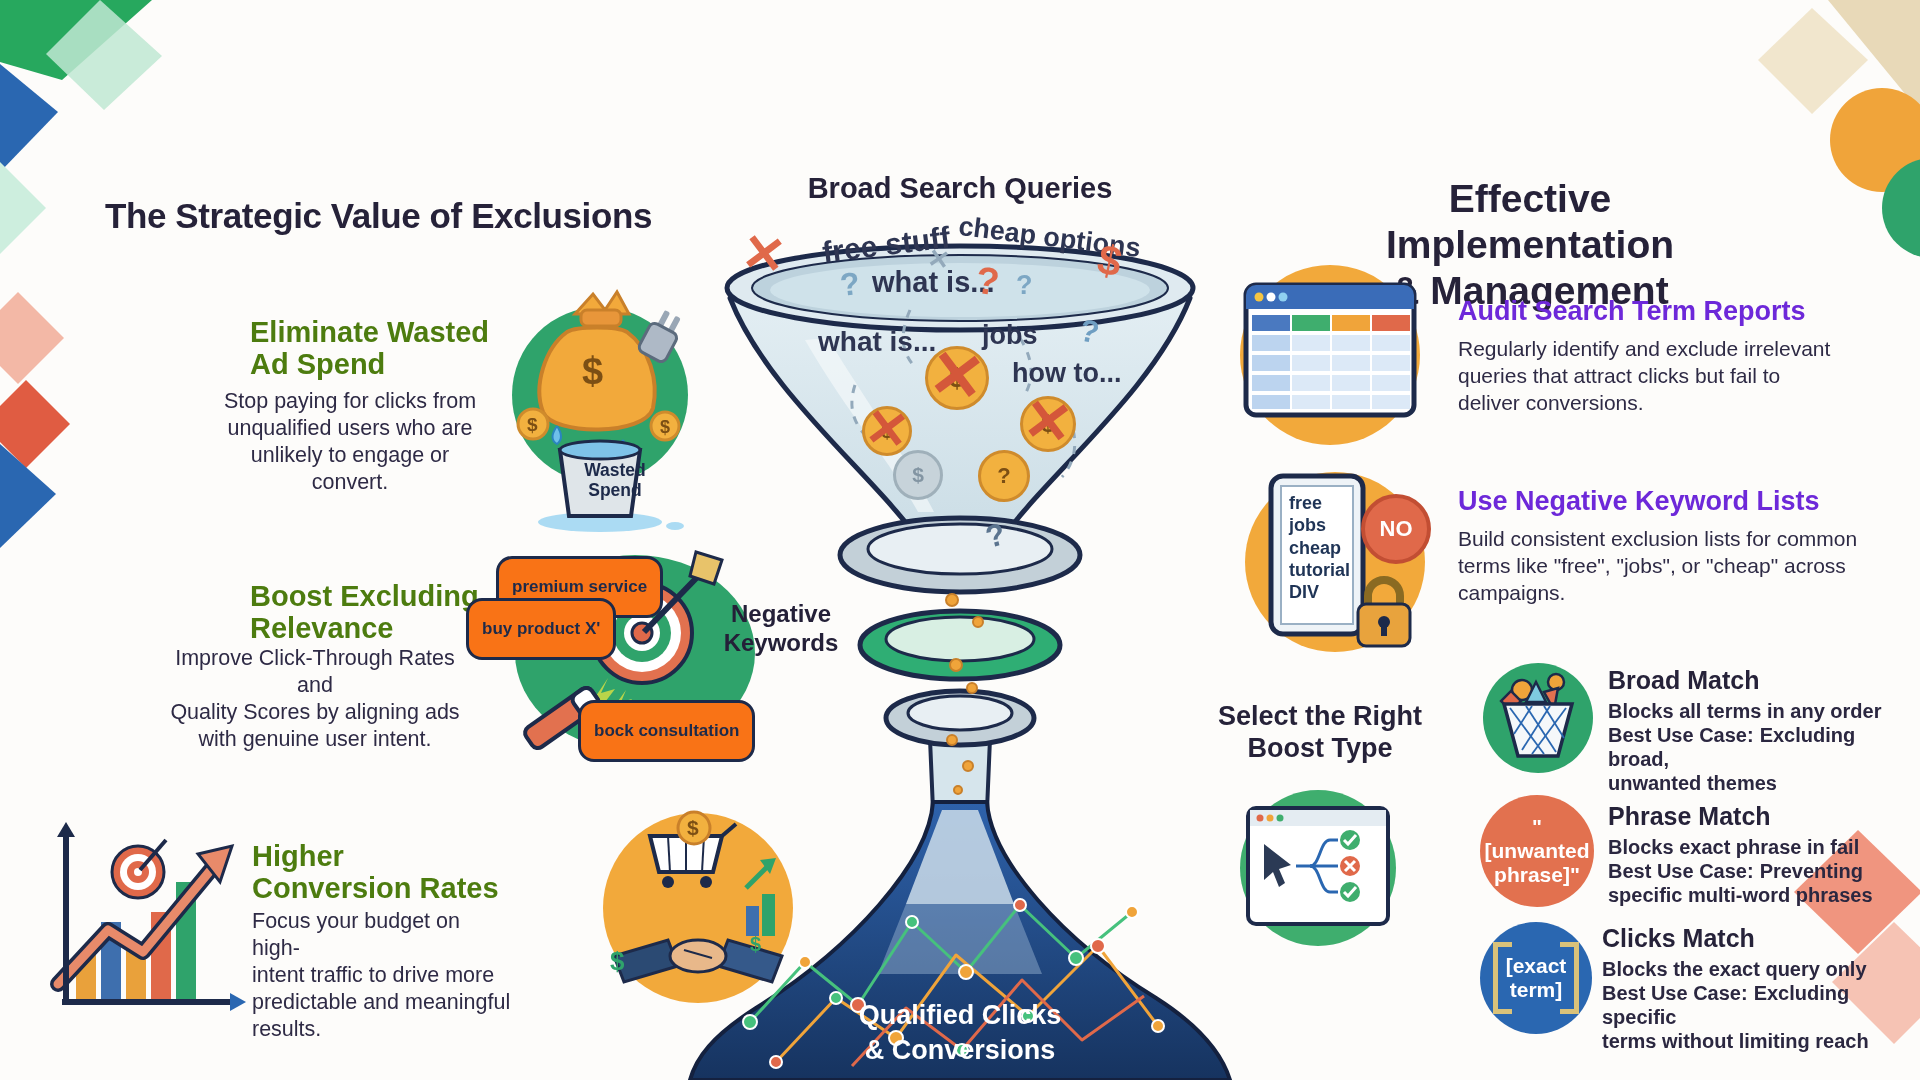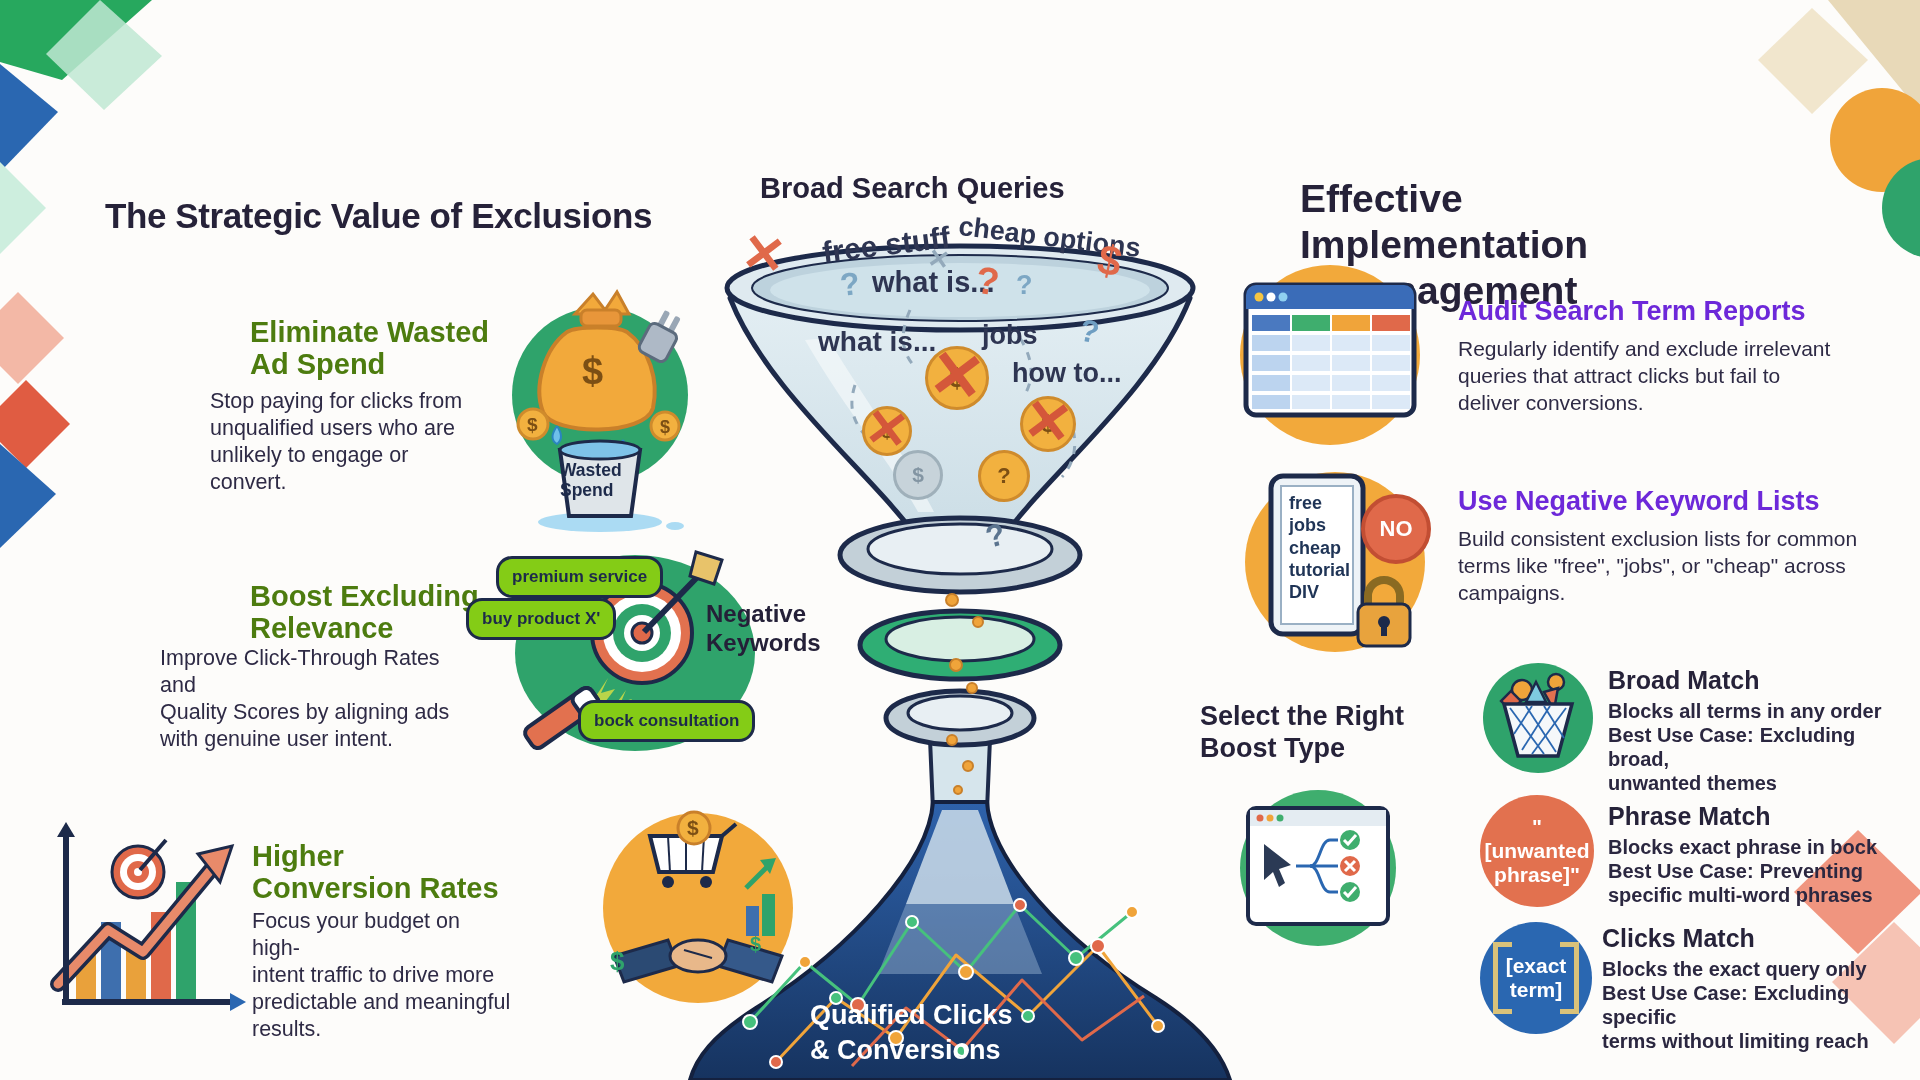--- a/index.html
+++ b/index.html
@@ -1,32 +1,32 @@
 <!DOCTYPE html>
 <html><head>
 <meta charset="utf-8">
 <style>
   html,body{margin:0;padding:0}
   body{width:1920px;height:1080px;position:relative;overflow:hidden;
        background:#fdfcfa;font-family:"Liberation Sans",sans-serif;color:#262239}
   .abs{position:absolute}
   .pre{white-space:pre-line}
-  .c{text-align:left}
+  .c{text-align:center}
   .h1{font-size:35px;font-weight:800;color:#262239;letter-spacing:-.4px}
   .h2{font-size:29px;font-weight:800;color:#4d7c0f;line-height:1.12}
   .body{font-size:21.5px;font-weight:500;color:#2e2a45;line-height:1.26}
   .rh{font-size:27px;font-weight:800;color:#6d28d9}
   .rbody{font-size:21px;font-weight:500;color:#2e2a45;line-height:1.28}
   .mname{font-size:25px;font-weight:800;color:#262239}
   .mline{font-size:20px;font-weight:600;color:#2b2740;line-height:1.2}
   .b{font-weight:800;margin-right:6px}
   .tok{position:absolute;font-weight:600;color:#2e3552;line-height:1;z-index:5}
   .sym{position:absolute;font-weight:700;line-height:1;z-index:5}
-  .bubble{position:absolute;background:#84cc16;border:3px solid #1d2a4a;border-radius:16px;
-          padding:8px 13px;font-size:17px;font-weight:700;color:#1d2a4a;white-space:nowrap;z-index:6}
+  .bubble{position:absolute;background:#f97316;border:3px solid #1d2a4a;border-radius:16px;
+          padding:18px 13px;font-size:17px;font-weight:700;color:#1d2a4a;white-space:nowrap;z-index:6}
   .coin{position:absolute;border-radius:50%;background:#f2b13f;border:3px solid #cf8b2c;
         display:flex;align-items:center;justify-content:center;color:#7c4f14;font-weight:800;z-index:5}
   .coin .cx{position:absolute;left:50%;top:50%;transform:translate(-50%,-54%) rotate(8deg);
             color:#d4573a;font-weight:700;line-height:1}
   .mcircle{position:absolute;border-radius:50%;display:flex;align-items:center;justify-content:center;
            text-align:center;color:#fff;font-weight:800;line-height:1.15}
   .bkt{position:absolute;width:14px;height:62px;border:5px solid #d9c27a;top:50%;transform:translateY(-50%)}
   .bkt.l{left:13px;border-right:none}
   .bkt.r{right:13px;border-left:none}
   svg{position:absolute;overflow:visible}
@@ -401,21 +401,21 @@
 <div class="abs mname" style="left:1608px;top:666px">Broad Match</div>
 <div class="abs mline" style="left:1608px;top:699px;width:300px">Blocks all terms in any order</div>
 <div class="abs mline" style="left:1608px;top:723px;width:300px">
   <span class="b">Best Use Case:</span><span class="pre">Excluding broad,
 unwanted themes</span>
 </div>
 
 <div class="mcircle pre" style="left:1480px;top:795px;width:114px;height:112px;background:#e2714f;font-size:21px">"[unwanted
 phrase]"</div>
 <div class="abs mname" style="left:1608px;top:802px">Phrase Match</div>
-<div class="abs mline" style="left:1608px;top:835px;width:300px">Blocks exact phrase in bock</div>
+<div class="abs mline" style="left:1608px;top:835px;width:300px">Blocks exact phrase in fail</div>
 <div class="abs mline" style="left:1608px;top:859px;width:300px">
   <span class="b">Best Use Case:</span><span class="pre">Preventing
 specific multi-word phrases</span>
 </div>
 
 <div class="mcircle pre" style="left:1480px;top:922px;width:112px;height:112px;background:#2a67b1;font-size:21px">
   <span class="bkt l"></span>
   <span class="pre">[exact
 term]</span>
   <span class="bkt r"></span>

